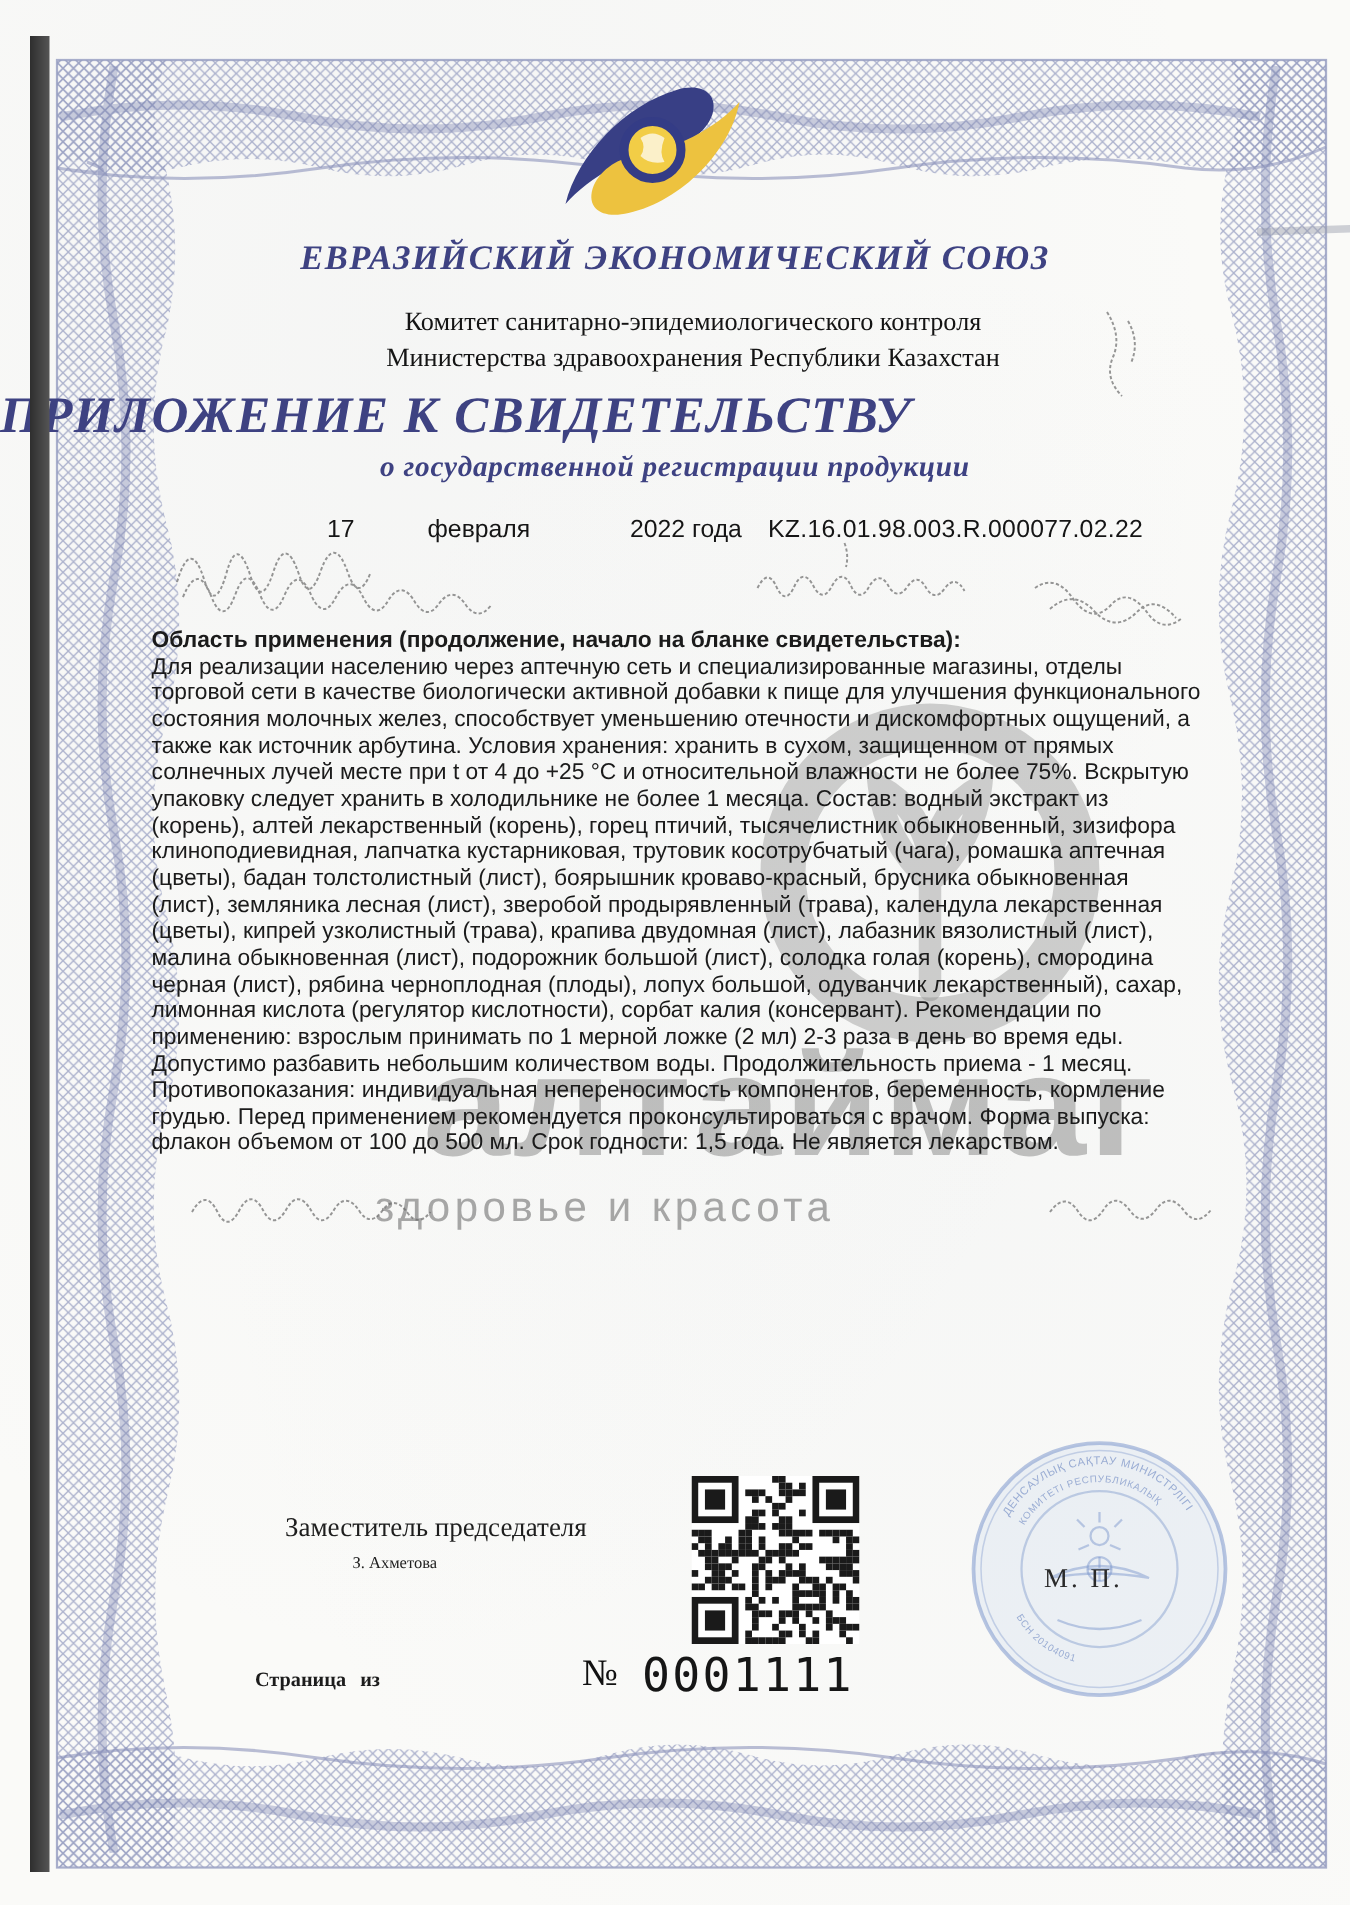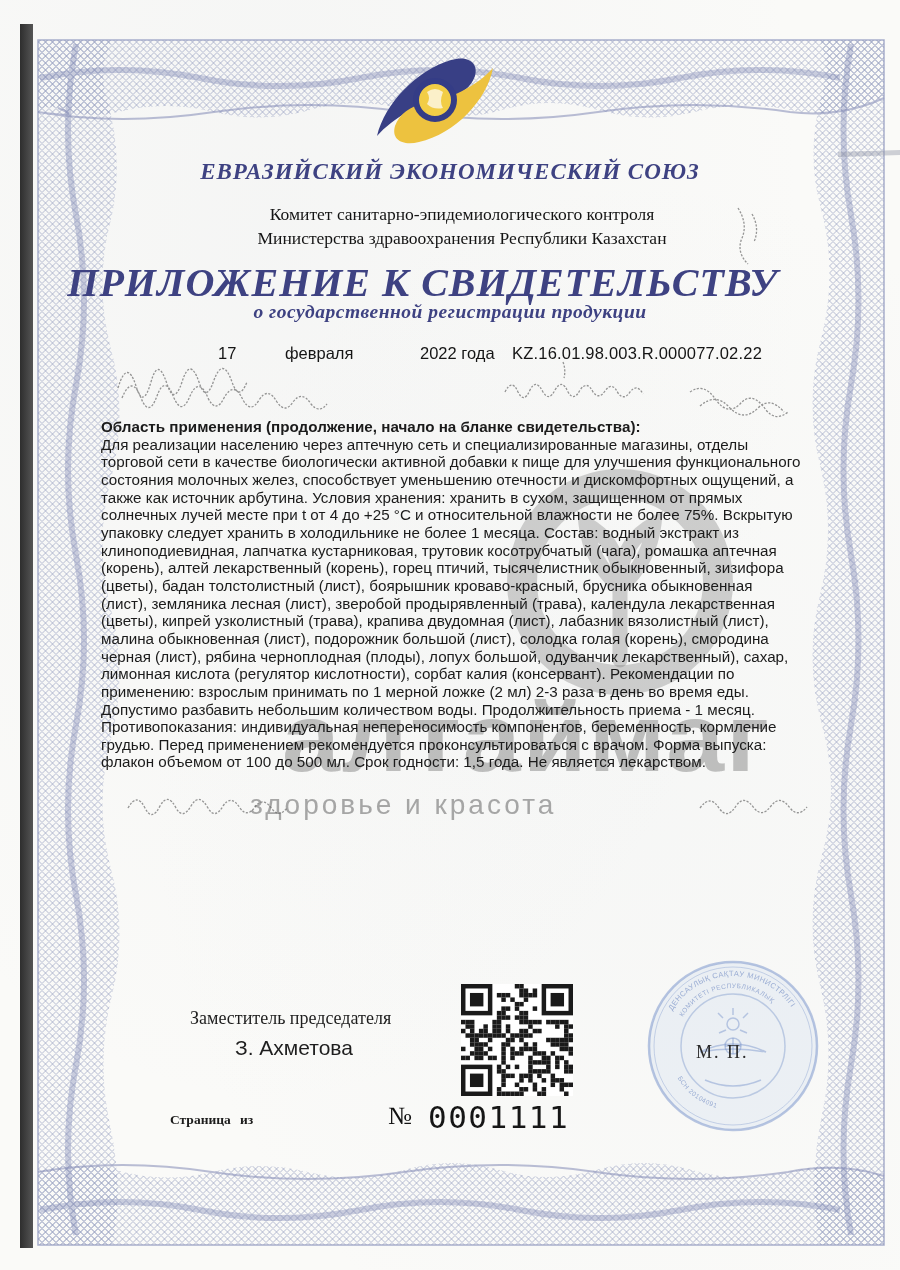--- a/index.html
+++ b/index.html
@@ -14,23 +14,23 @@
   .abs{position:absolute;}
   
   .scan-edge{left:20px;top:24px;width:13px;height:1224px;background:linear-gradient(90deg,#2e2e2e,#555);z-index:5;}
   .scan-streak{left:838px;top:151px;width:64px;height:5px;background:rgba(150,155,170,.45);transform:rotate(-2deg);z-index:1;}
   
   .union-title{left:0;top:159px;width:900px;text-align:center;
     font-family:"Liberation Serif", serif;font-style:italic;font-weight:700;
     font-size:23px;letter-spacing:1px;color:var(--ink-title,#3d4180);z-index:3;}
   .committee{left:12px;top:202px;width:900px;text-align:center;
     font-family:"Liberation Serif", serif;font-size:17.5px;line-height:24px;color:#141414;z-index:3;}
-  .doc-title{left:0;top:259px;width:778px;text-align:right;
+  .doc-title{left:0;top:259px;width:778px;text-align:left;
     font-family:"Liberation Serif", serif;font-style:italic;font-weight:700;
-    font-size:40px;letter-spacing:1px;color:var(--ink-title,#454a86);z-index:3;}
+    font-size:34px;letter-spacing:1px;color:var(--ink-title,#454a86);z-index:3;}
   .doc-subtitle{left:0;top:301px;width:900px;text-align:center;
     font-family:"Liberation Serif", serif;font-style:italic;font-weight:700;
     font-size:19.5px;letter-spacing:.5px;color:var(--ink-title,#454a86);z-index:3;}
   
   .reg{font-size:16.5px;color:#151515;z-index:3;white-space:nowrap;}
   .reg-day{left:218px;top:344px;}
   .reg-month{left:285px;top:344px;}
   .reg-year{left:420px;top:344px;}
   .reg-number{left:512px;top:344px;letter-spacing:.2px;}
   
@@ -38,21 +38,21 @@
     font-size:15.2px;line-height:17.65px;}
   .body-heading{font-weight:700;white-space:nowrap;}
   .body-block .line{white-space:nowrap;}
   
   .wm-brand{left:282px;top:690px;z-index:2;font-weight:700;font-size:104px;line-height:1;
     letter-spacing:2px;color:rgba(120,120,120,.45);transform:scaleY(.92);transform-origin:top left;}
   .wm-slogan{left:250px;top:789px;width:520px;z-index:2;
     font-size:28px;letter-spacing:3px;color:rgba(145,145,145,.8);}
   
   .sig-position{left:190px;top:1008px;font-family:"Liberation Serif", serif;font-size:18px;color:#1e1e1e;z-index:3;}
-  .sig-name{left:235px;top:1036px;font-family:Liberation Sans, sans-serif;font-size:21px;color:#1e1e1e;z-index:3;}
+  .sig-name{left:235px;top:1036px;font-family:Liberation Serif, serif;font-size:11px;color:#1e1e1e;z-index:3;}
   
   .mp-label{left:696px;top:1042px;font-family:"Liberation Serif", serif;font-size:18px;
     letter-spacing:2px;color:#2a2a2a;z-index:3;}
   
   .page-label{left:170px;top:1112px;font-family:"Liberation Serif", serif;font-weight:700;
     font-size:13.5px;word-spacing:6px;color:#1c1c1c;z-index:3;}
   .number-sign{left:388px;top:1102px;font-family:"Liberation Serif", serif;font-size:25px;color:#111;z-index:3;}
   .form-number{left:428px;top:1099px;font-family:"DejaVu Sans Mono", monospace;font-size:31px;
     letter-spacing:1.5px;color:#161616;z-index:3;}
   svg.overlay{position:absolute;left:0;top:0;z-index:1;}
@@ -140,22 +140,22 @@
 
   <div class="abs body-block">
     <div class="body-heading">Область применения (продолжение, начало на бланке свидетельства):</div>
     <div>
         <div class="line">Для реализации населению через аптечную сеть и специализированные магазины, отделы</div>
         <div class="line">торговой сети в качестве биологически активной добавки к пище для улучшения функционального</div>
         <div class="line">состояния молочных желез, способствует уменьшению отечности и дискомфортных ощущений, а</div>
         <div class="line">также как источник арбутина. Условия хранения: хранить в сухом, защищенном от прямых</div>
         <div class="line">солнечных лучей месте при t от 4 до +25 °С и относительной влажности не более 75%. Вскрытую</div>
         <div class="line">упаковку следует хранить в холодильнике не более 1 месяца. Состав: водный экстракт из</div>
+        <div class="line">(корень), алтей лекарственный (корень), горец птичий, тысячелистник обыкновенный, зизифора</div>
         <div class="line">клиноподиевидная, лапчатка кустарниковая, трутовик косотрубчатый (чага), ромашка аптечная</div>
-        <div class="line">(корень), алтей лекарственный (корень), горец птичий, тысячелистник обыкновенный, зизифора</div>
         <div class="line">(цветы), бадан толстолистный (лист), боярышник кроваво-красный, брусника обыкновенная</div>
         <div class="line">(лист), земляника лесная (лист), зверобой продырявленный (трава), календула лекарственная</div>
         <div class="line">(цветы), кипрей узколистный (трава), крапива двудомная (лист), лабазник вязолистный (лист),</div>
         <div class="line">малина обыкновенная (лист), подорожник большой (лист), солодка голая (корень), смородина</div>
         <div class="line">черная (лист), рябина черноплодная (плоды), лопух большой, одуванчик лекарственный), сахар,</div>
         <div class="line">лимонная кислота (регулятор кислотности), сорбат калия (консервант). Рекомендации по</div>
         <div class="line">применению: взрослым принимать по 1 мерной ложке (2 мл) 2-3 раза в день во время еды.</div>
         <div class="line">Допустимо разбавить небольшим количеством воды. Продолжительность приема - 1 месяц.</div>
         <div class="line">Противопоказания: индивидуальная непереносимость компонентов, беременность, кормление</div>
         <div class="line">грудью. Перед применением рекомендуется проконсультироваться с врачом. Форма выпуска:</div>

